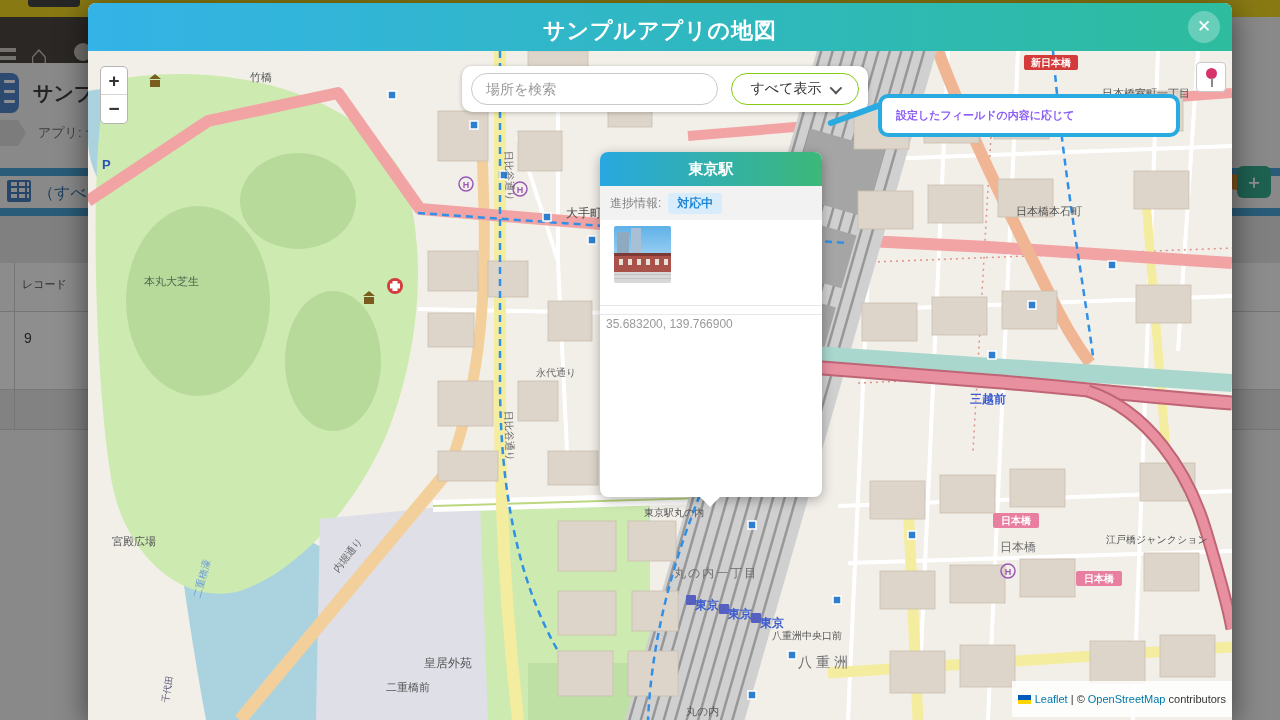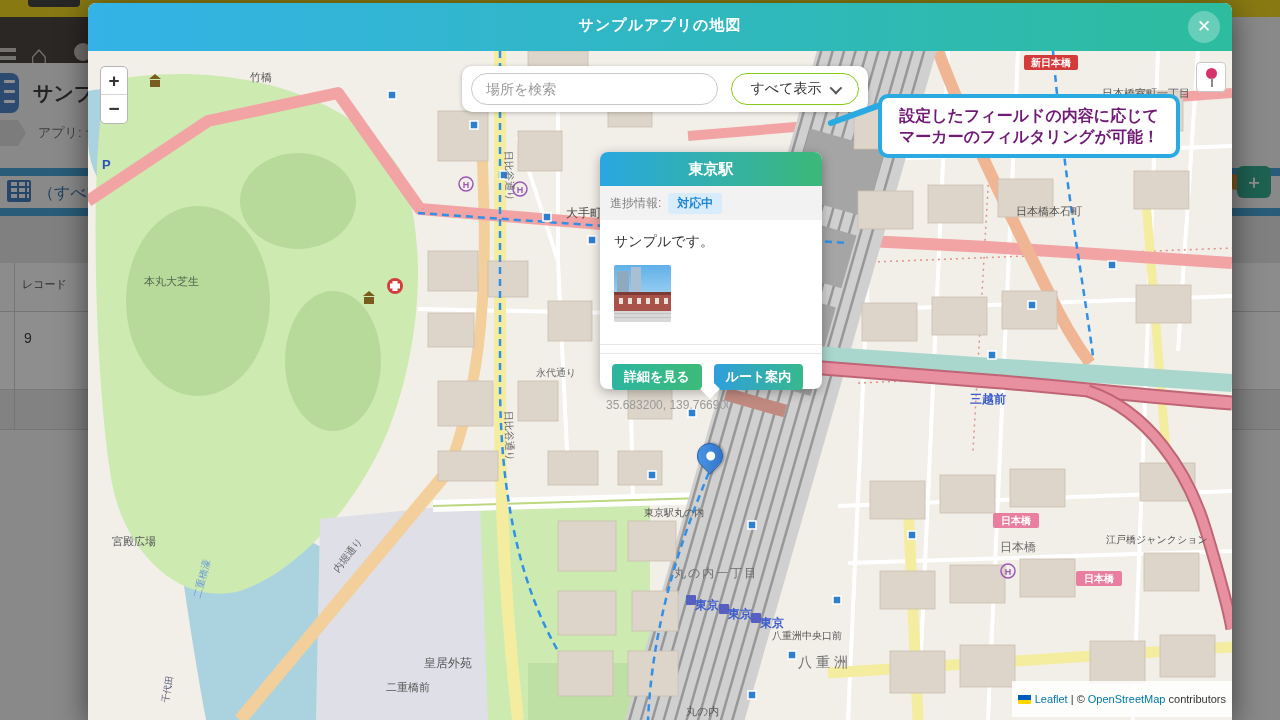--- a/index.html
+++ b/index.html
@@ -33,21 +33,21 @@
   .tbl-cell{position:absolute;left:24px;top:330px;font-size:14px;color:#333;}
   .tbl-foot{position:absolute;left:0;top:390px;width:1280px;height:40px;background:#e6e6e6;border-bottom:1px solid #d0d0d0;}
   .bg-green-btn{position:absolute;left:1237px;top:166px;width:34px;height:32px;background:#2aa88a;border-radius:6px;color:#fff;font-size:18px;text-align:center;line-height:32px;font-weight:bold;}
   .bg-orange-ico{position:absolute;left:1228px;top:174px;width:16px;height:16px;border-radius:50%;background:#e08a28;}
 
   .dim{position:absolute;inset:0;background:rgba(18,18,18,0.47);}
 
   
   .modal{position:absolute;left:88px;top:3px;width:1144px;height:717px;border-radius:8px 8px 0 0;overflow:hidden;box-shadow:0 6px 30px rgba(0,0,0,.55);background:#f2efe9;}
   .modal-header{position:relative;height:48px;background:linear-gradient(90deg,#33b3e7,#2dbc9e);}
-  .modal-title{position:absolute;left:0;right:0;top:13px;text-align:center;color:#fff;font-size:15px;font-weight:bold;letter-spacing:1px;}
+  .modal-title{position:absolute;left:0;right:0;top:13px;text-align:center;color:#fff;font-size:22px;font-weight:bold;letter-spacing:1px;}
   .modal-close{position:absolute;right:12px;top:8px;width:32px;height:32px;border-radius:50%;background:rgba(255,255,255,.28);color:#fff;font-size:17px;text-align:center;line-height:32px;cursor:pointer;}
 
   .map{position:absolute;left:0;top:48px;width:1144px;height:669px;background:#f2efe9;cursor:grab;}
   .map svg text{font-family:"Liberation Sans","DejaVu Sans",sans-serif;}
 
   
   .zoomctl{position:absolute;left:12px;top:15px;width:28px;background:#fff;border:1px solid #b5b5b5;border-radius:5px;overflow:hidden;}
   .zoomctl div{height:28px;text-align:center;line-height:27px;font-size:19px;font-weight:bold;color:#333;cursor:pointer;}
   .zoomctl div:first-child{border-bottom:1px solid #d5d5d5;}
   .pinbtn{position:absolute;left:1108px;top:11px;width:30px;height:30px;background:#fff;border:1px solid #c9c9c9;border-radius:4px;cursor:pointer;}
@@ -58,24 +58,24 @@
   .searchbar{position:absolute;left:374px;top:15px;width:406px;height:46px;background:#fff;border-radius:10px;box-shadow:0 1px 4px rgba(0,0,0,.25);display:flex;align-items:center;padding:0 9px;gap:13px;}
   .search-input{flex:1;height:32px;border:1px solid #c9c9c9;border-radius:16px;padding:12px 14px;font-size:14px;color:#a21caf;outline:none;}
   .search-input::placeholder{color:#9a9a9a;}
   .filter{width:128px;height:32px;border:1px solid #84cc16;border-radius:16px;display:flex;align-items:center;justify-content:center;gap:9px;cursor:pointer;background:#fff;}
   .filter span{font-size:14px;color:#333;}
   .chev{width:9px;height:9px;border-right:2px solid #555;border-bottom:2px solid #555;transform:rotate(45deg) translateY(-2px);}
 
   
   .callout-line{position:absolute;left:740px;top:70px;width:62px;height:6px;background:#29abe2;transform:rotate(-20deg);transform-origin:left center;border-radius:3px;}
   .callout{position:absolute;left:790px;top:43px;width:302px;background:#fff;border:4px solid #29abe2;border-radius:10px;padding:7px 14px;}
-  .callout div{font-size:16px;font-weight:bold;color:#701a75;line-height:21px;white-space:nowrap;text-align:center;}
-
-  
-  .popup{position:absolute;left:512px;top:101px;width:222px;height:237px;background:#fff;border-radius:8px;box-shadow:0 3px 12px rgba(0,0,0,.3);}
+  .callout div{font-size:11px;font-weight:bold;color:#8b5cf6;line-height:21px;white-space:nowrap;}
+
+  
+  .popup{position:absolute;left:512px;top:101px;width:222px;height:345px;background:#fff;border-radius:8px;box-shadow:0 3px 12px rgba(0,0,0,.3);}
   .popup-tail{position:absolute;left:103px;bottom:-7px;width:14px;height:14px;background:#fff;transform:rotate(45deg);}
   .popup-head{height:34px;background:linear-gradient(90deg,#28a8e0,#3cb878);border-radius:8px 8px 0 0;color:#fff;font-size:15px;font-weight:bold;text-align:center;line-height:34px;}
   .popup-status{height:27px;background:#f2f2f2;display:flex;align-items:center;padding:17px 10px;gap:7px;}
   .popup-status .lab{font-size:12px;color:#808080;}
   .badge{background:#d8ecfb;color:#1f87d6;font-size:12px;font-weight:bold;padding:2px 9px;border-radius:3px;}
   .popup-desc{padding:13px 14px 8px 14px;font-size:14px;color:#333;}
   .thumb{margin:6px 0 0 14px;width:57px;height:57px;border-radius:2px;overflow:hidden;display:block;}
   .popup hr{border:none;border-top:1px solid #e8e8e8;margin:0;}
   .hr1{margin-top:22px !important;}
   .hr2{margin-top:8px !important;}
@@ -383,34 +383,32 @@
         <div class="filter">
           <span>すべて表示</span>
           <span class="chev"></span>
         </div>
       </div>
 
       
       <div class="callout-line"></div>
       <div class="callout">
         <div>設定したフィールドの内容に応じて</div>
-        <div>マーカーのフィルタリングが可能！</div>
       </div>
 
       
       <div class="pin"></div>
 
       <div class="popup">
         <div class="popup-tail"></div>
         <div class="popup-head">東京駅</div>
         <div class="popup-status">
           <span class="lab">進捗情報:</span>
           <span class="badge">対応中</span>
         </div>
-        <div class="popup-desc">サンプルです。</div>
         <svg class="thumb" viewBox="0 0 57 57">
           <defs>
               <linearGradient id="sky" x1="0" y1="0" x2="0" y2="1">
             <stop offset="0" stop-color="#5fb1e8"></stop>
                 <stop offset="1" stop-color="#cfe9fb"></stop>
           </linearGradient>
             </defs>
           <rect width="57" height="57" fill="url(#sky)"></rect>
           <rect x="3" y="6" width="12" height="26" fill="#8fa9bf"></rect>
           <rect x="17" y="2" width="10" height="30" fill="#a9c0d4"></rect>
@@ -421,24 +419,20 @@
           <rect x="23" y="33" width="4" height="6" fill="#e8e2d8"></rect>
             <rect x="32" y="33" width="4" height="6" fill="#e8e2d8"></rect>
           <rect x="41" y="33" width="4" height="6" fill="#e8e2d8"></rect>
             <rect x="50" y="33" width="4" height="6" fill="#e8e2d8"></rect>
           <rect x="0" y="46" width="57" height="11" fill="#d8d8d8"></rect>
           <rect x="0" y="48" width="57" height="1" fill="#c2c2c2"></rect>
             <rect x="0" y="52" width="57" height="1" fill="#c2c2c2"></rect>
         </svg>
         <hr class="hr1">
           <hr class="hr2">
-        <div class="popup-btns">
-          <button class="pbtn detail">詳細を見る</button>
-          <button class="pbtn route">ルート案内</button>
-        </div>
         <div class="popup-coords">35.683200, 139.766900</div>
       </div>
 
       
       <div class="attrib"><span class="uaflag"></span><a>Leaflet</a><span> | © </span><a>OpenStreetMap</a><span> contributors</span></div>
 
     </div>
   </div>
 </div>
 

